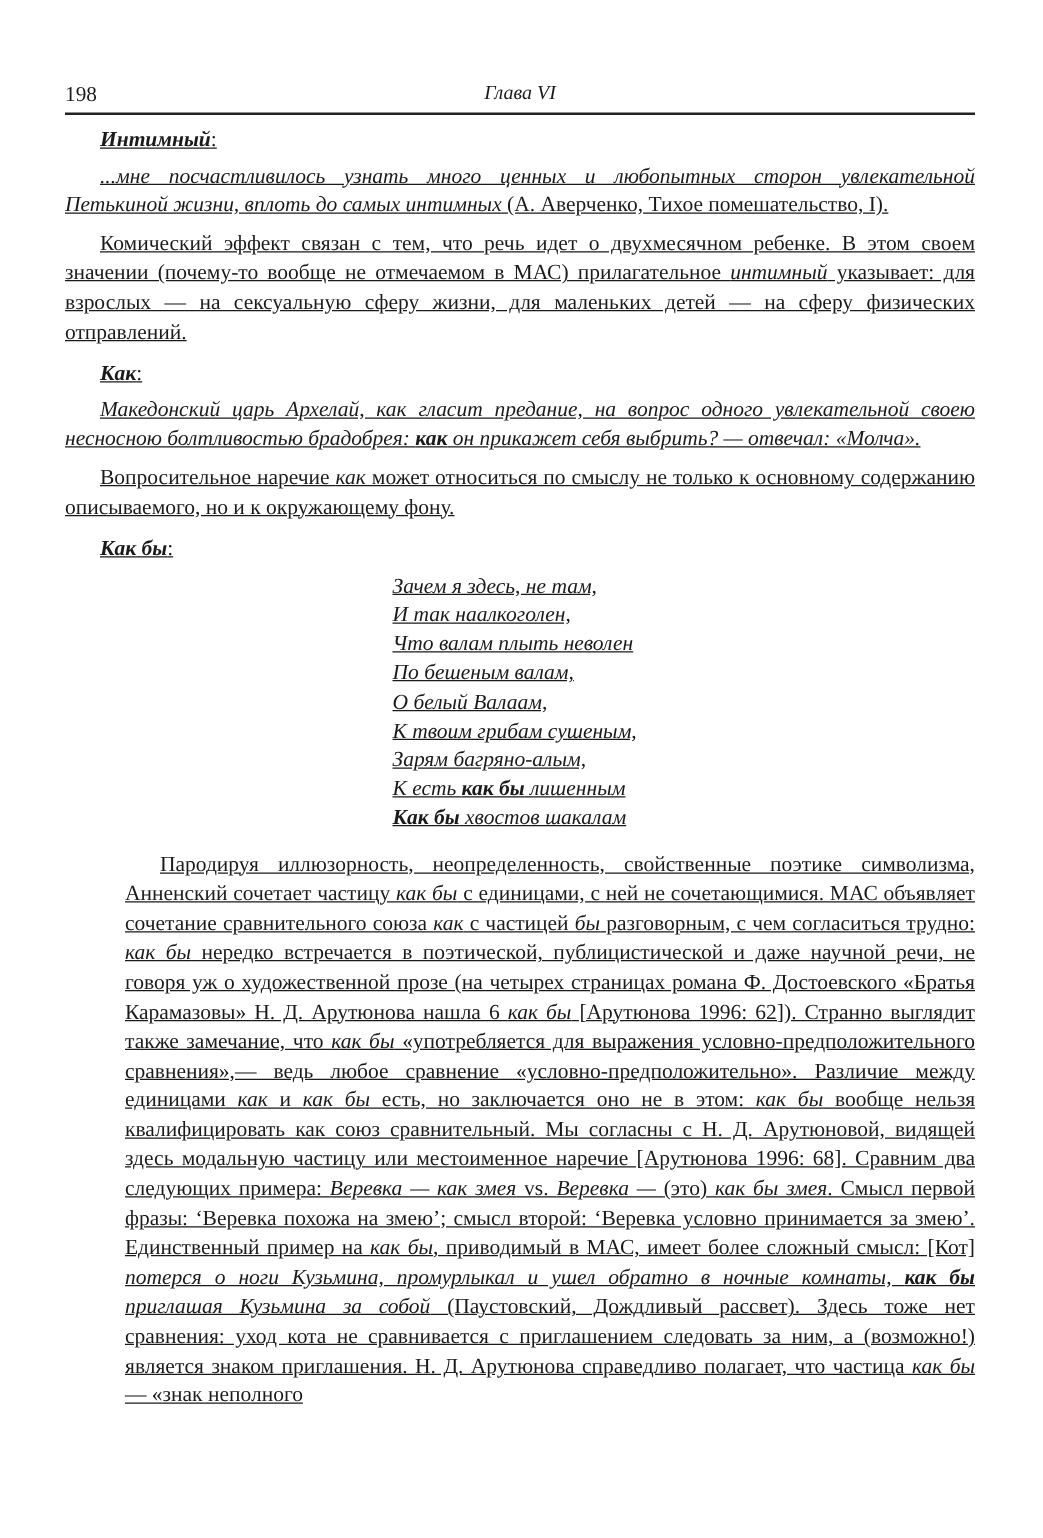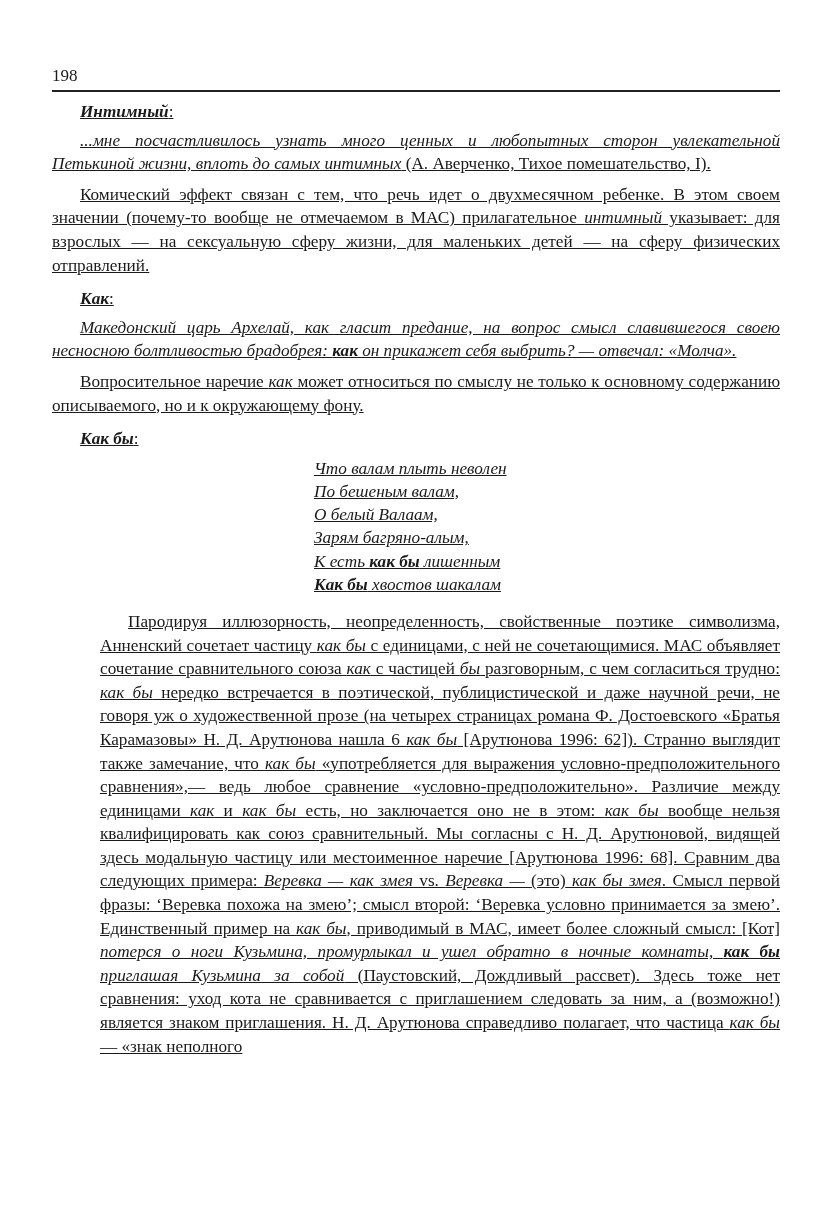--- a/index.html
+++ b/index.html
@@ -84,37 +84,41 @@
     .poem .line { display: block; white-space: nowrap; }
     .poem .attribution { font-style: normal; }
   </style>
 </head>
 <body>
 
 <div class="page">
 
   <div class="running-head">
     <span class="page-number">198</span>
+    <span class="chapter-title">Глава VI</span>
   </div>
 
   <div class="content">
 
     <div class="entry-head first"><span>Интимный</span><span class="up" style="font-weight:normal">:</span></div>
     <p class="example"><span>...мне посчастливилось узнать много ценных и любопытных сторон увлекательной Петькиной жизни, вплоть до самых интимных</span><span class="up"> (А. Аверченко, Тихое помешательство, I).</span></p>
     <p class="comment"><span>Комический эффект связан с тем, что речь идет о двухмесячном ребенке. В этом своем значении (почему-то вообще не отмечаемом в МАС) прилагательное </span><span class="it">интимный</span><span> указывает: для взрослых — на сексуальную сферу жизни, для маленьких детей — на сферу физических отправлений.</span></p>
 
     <div class="entry-head spaced"><span>Как</span><span class="up" style="font-weight:normal">:</span></div>
-    <p class="example"><span>Македонский царь Архелай, как гласит предание, на вопрос смысл славившегося своею несносною болтливостью брадобрея: </span><span class="b">как</span><span> он прикажет себя выбрить? — отвечал: «Молча».</span></p>
+    <p class="example"><span>Македонский царь Архелай, как гласит предание, на вопрос одного увлекательной своею несносною болтливостью брадобрея: </span><span class="b">как</span><span> он прикажет себя выбрить? — отвечал: «Молча».</span></p>
     <p class="comment"><span>Вопросительное наречие </span><span class="it">как</span><span> может относиться по смыслу не только к основному содержанию описываемого, но и к окружающему фону.</span></p>
 
     <div class="entry-head spaced"><span>Как бы</span><span class="up" style="font-weight:normal">:</span></div>
     <div class="poem">
+      <span class="line">Зачем я здесь, не там,</span>
+      <span class="line">И так наалкоголен,</span>
       <span class="line">Что валам плыть неволен</span>
       <span class="line">По бешеным валам,</span>
       <span class="line">О белый Валаам,</span>
+      <span class="line">К твоим грибам сушеным,</span>
       <span class="line">Зарям багряно-алым,</span>
       <span class="line"><span>К есть </span><span class="b">как бы</span><span> лишенным</span></span>
       <span class="line"><span class="b">Как бы</span><span> хвостов шакалам</span></span>
     </div>
 
     <p class="next-para"><span>Пародируя иллюзорность, неопределенность, свойственные поэтике символизма, Анненский сочетает частицу </span><span class="it">как бы</span><span> с единицами, с ней не сочетающимися. МАС объявляет сочетание сравнительного союза </span><span class="it">как</span><span> с частицей </span><span class="it">бы</span><span> разговорным, с чем согласиться трудно: </span><span class="it">как бы</span><span> нередко встречается в поэтической, публицистической и даже научной речи, не говоря уж о художественной прозе (на четырех страницах романа Ф. Достоевского «Братья Карамазовы» Н. Д. Арутюнова нашла 6 </span><span class="it">как бы</span><span> [Арутюнова 1996: 62]). Странно выглядит также замечание, что </span><span class="it">как бы</span><span> «употребляется для выражения условно-предположительного сравнения»,— ведь любое сравнение «условно-предположительно». Различие между единицами </span><span class="it">как</span><span> и </span><span class="it">как бы</span><span> есть, но заключается оно не в этом: </span><span class="it">как бы</span><span> вообще нельзя квалифицировать как союз сравнительный. Мы согласны с Н. Д. Арутюновой, видящей здесь модальную частицу или местоименное наречие [Арутюнова 1996: 68]. Сравним два следующих примера: </span><span class="it">Веревка — как змея</span><span> vs. </span><span class="it">Веревка — </span><span class="up">(это)</span><span class="it"> как бы змея</span><span>. Смысл первой фразы: ‘Веревка похожа на змею’; смысл второй: ‘Веревка условно принимается за змею’. Единственный пример на </span><span class="it">как бы</span><span>, приводимый в МАС, имеет более сложный смысл: [Кот] </span><span class="it">потерся о ноги Кузьмина, промурлыкал и ушел обратно в ночные комнаты, </span><span class="bi">как бы</span><span class="it"> приглашая Кузьмина за собой</span><span> (Паустовский, Дождливый рассвет). Здесь тоже нет сравнения: уход кота не сравнивается с приглашением следовать за ним, а (возможно!) является знаком приглашения. Н. Д. Арутюнова справедливо полагает, что частица </span><span class="it">как бы</span><span> — «знак неполного</span></p>
 
   </div>
 </div>
 

